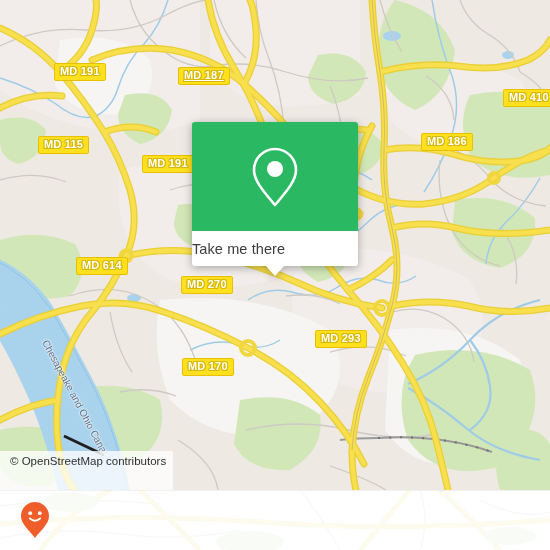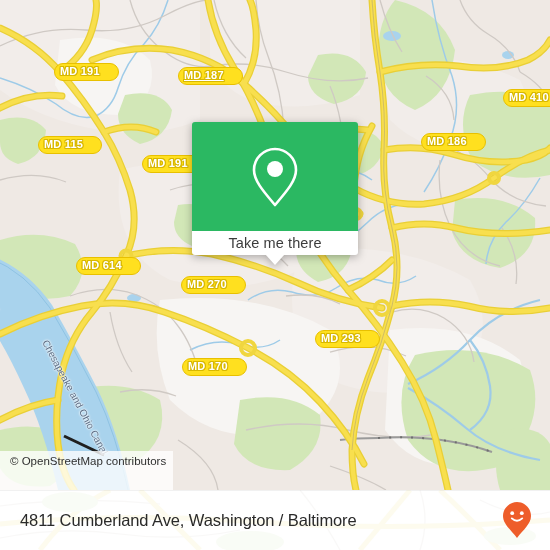--- a/index.html
+++ b/index.html
@@ -29,27 +29,27 @@
     overflow: hidden;
     background: #efe9e4;
   }
   #map svg, #footer-watermark svg { display: block; }
 
   
   .shield {
     position: absolute;
     background: #ffe01f;
     border: 1.6px solid #e8c000;
-    border-radius: 9px;
+    border-radius: 2px;
     color: #ffffff;
     font-size: 11px;
     font-weight: bold;
     font-family: "Liberation Sans", sans-serif;
     letter-spacing: 0.2px;
-    padding: 1px 18px 2px 5px;
+    padding: 1px 5px 2px 5px;
     white-space: nowrap;
     line-height: 13px;
     text-shadow:
       -1px -1px 0 #d8b800, 1px -1px 0 #d8b800,
       -1px  1px 0 #d8b800, 1px  1px 0 #d8b800,
        0px -1px 0 #d8b800, 0px  1px 0 #d8b800,
       -1px  0px 0 #d8b800, 1px  0px 0 #d8b800;
     box-sizing: border-box;
   }
 
@@ -77,24 +77,23 @@
     border-radius: 3px 3px 0 0;
     height: 109px;
     display: flex;
     align-items: center;
     justify-content: center;
   }
   #popup-footer {
     position: relative;
     background: #ffffff;
     border-radius: 0 0 3px 3px;
-    height: 24px;
+    height: 35px;
     display: flex;
     align-items: center;
-    justify-content: center;
   }
   #popup-footer-label {
     color: #3c3c3c;
     font-size: 14.5px;
     font-family: "Liberation Sans", sans-serif;
     letter-spacing: 0.1px;
   }
   #popup-tail {
     position: absolute;
     left: 50%;
@@ -392,21 +391,20 @@
         </g>
         <g fill="#d2e7b7">
           <ellipse cx="70" cy="12" rx="28" ry="10"></ellipse>
           <ellipse cx="250" cy="52" rx="34" ry="11"></ellipse>
           <ellipse cx="510" cy="46" rx="26" ry="9"></ellipse>
         </g>
       </svg>
     </div>
 
     <div id="footer-inner">
-      <div id="footer-address">4811 Cumberland Ave, Washington / Baltimore</div>
 
       <div id="brand">
         <svg width="30" height="38" viewBox="0 0 30 38">
           <path d="M15 1 C7.3 1 1 7.3 1 15 C1 23 9 29 15 37 C21 29 29 23 29 15 C29 7.3 22.7 1 15 1 Z" fill="#ee5d2a"></path>
           <circle cx="10.2" cy="12.2" r="1.9" fill="#ffffff"></circle>
           <circle cx="19.8" cy="12.2" r="1.9" fill="#ffffff"></circle>
           <path d="M9.8 17.4 Q15 22.2 20.2 17.4" fill="none" stroke="#ffffff" stroke-width="1.9" stroke-linecap="round"></path>
         </svg>
       </div>
     </div>

